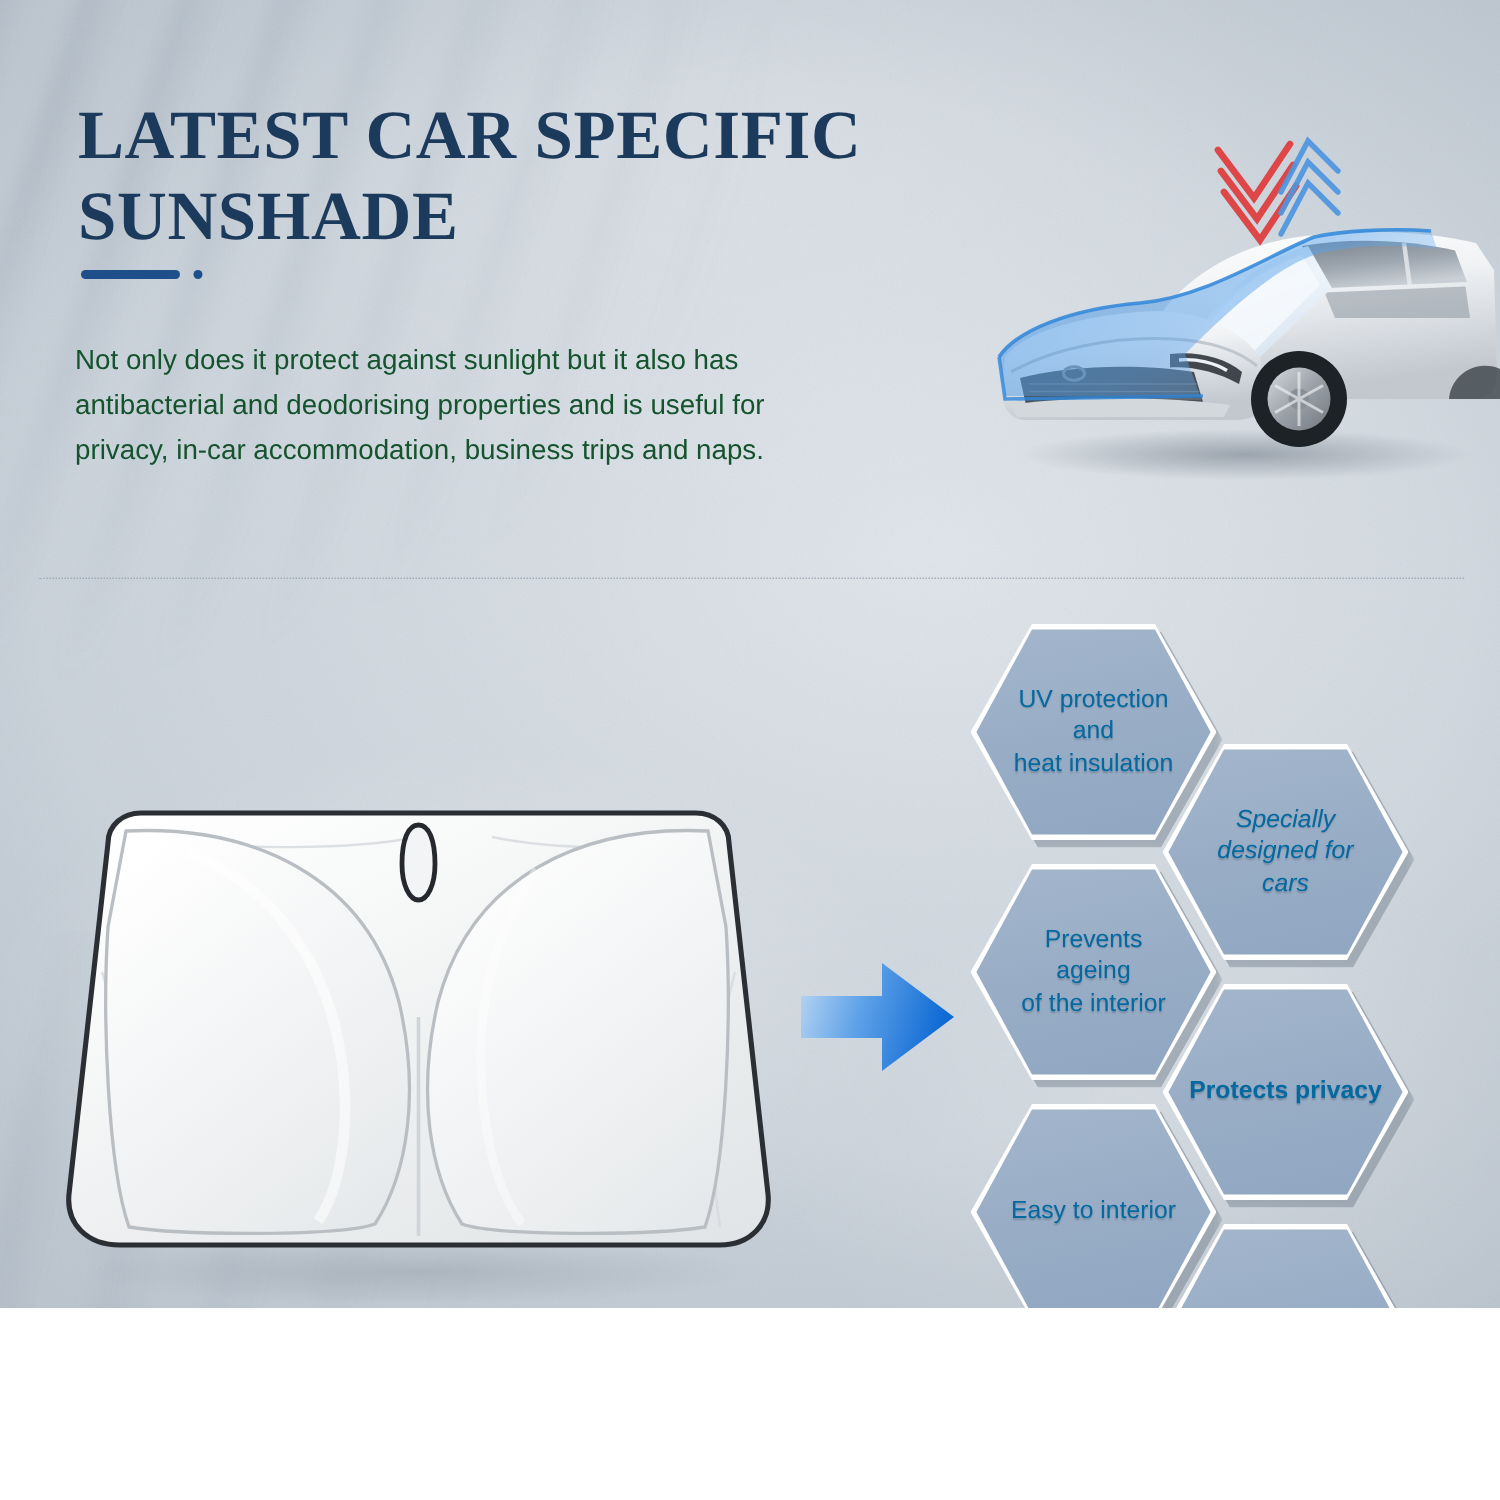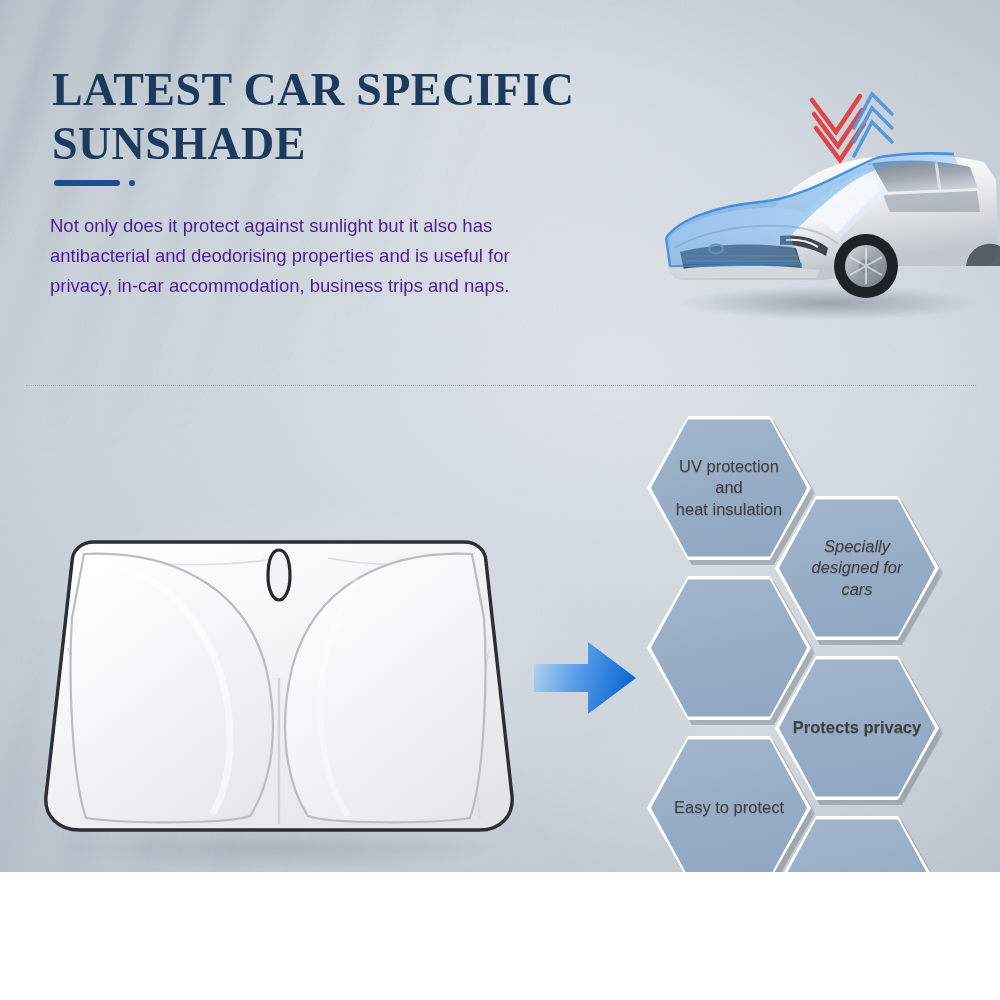--- a/index.html
+++ b/index.html
@@ -104,26 +104,26 @@
     background: #1f4f8a;
   }
   .accent-dot {
     width: 6px; height: 6px;
     border-radius: 50%;
     background: #1f4f8a;
   }
 
   .body-copy {
     position: absolute;
-    left: 50px; top: 211px;
+    left: 50px; top: 225px;
     width: 510px;
     margin: 0;
     font-size: 18.5px;
     line-height: 1.62;
-    color: #4c1d95;
+    color: #14532d;
   }
 
   .divider {
     position: absolute;
     left: 26px; top: 385px;
     width: 950px; height: 0;
     border-top: 1px dotted #9aa6b3;
     opacity: .85;
   }
 
@@ -186,21 +186,21 @@
     position: absolute;
     inset: 0;
     -webkit-clip-path: polygon(25% 2%, 75% 2%, 100% 50%, 75% 98%, 25% 98%, 0% 50%);
     clip-path: polygon(25% 2%, 75% 2%, 100% 50%, 75% 98%, 25% 98%, 0% 50%);
     background: rgba(96,110,126,0.40);
     transform: translate(4px, 5px);
     filter: blur(3px);
   }
   .hex .hex-label {
     position: relative;
-    color: #404040;
+    color: #0369a1;
     font-size: 16.5px;
     line-height: 1.3;
     text-shadow: 0 1px 1px rgba(70,84,100,0.35);
   }
 
   
   .hex-1 { left: 2px;   top: 8px;   }  
   .hex-2 { left: 130px; top: 88px; font-style: italic;  }  
   .hex-3 { left: 2px;   top: 168px; }  
   .hex-4 { left: 130px; top: 248px; font-weight: bold; }  
@@ -411,34 +411,35 @@
       <div class="hex-shadow"></div>
       <div class="hex-shape"></div>
       <div class="hex-inner"></div>
       <div class="hex-label">Specially<br>designed for<br>cars</div>
     </div>
 
     <div class="hex hex-3">
       <div class="hex-shadow"></div>
       <div class="hex-shape"></div>
       <div class="hex-inner"></div>
+      <div class="hex-label">Prevents<br>ageing<br>of the interior</div>
     </div>
 
     <div class="hex hex-4">
       <div class="hex-shadow"></div>
       <div class="hex-shape"></div>
       <div class="hex-inner"></div>
       <div class="hex-label">Protects privacy</div>
     </div>
 
     <div class="hex hex-5">
       <div class="hex-shadow"></div>
       <div class="hex-shape"></div>
       <div class="hex-inner"></div>
-      <div class="hex-label">Easy to protect</div>
+      <div class="hex-label">Easy to interior</div>
     </div>
 
     <div class="hex hex-6">
       <div class="hex-shadow"></div>
       <div class="hex-shape"></div>
       <div class="hex-inner"></div>
     </div>
 
   </div>
 

